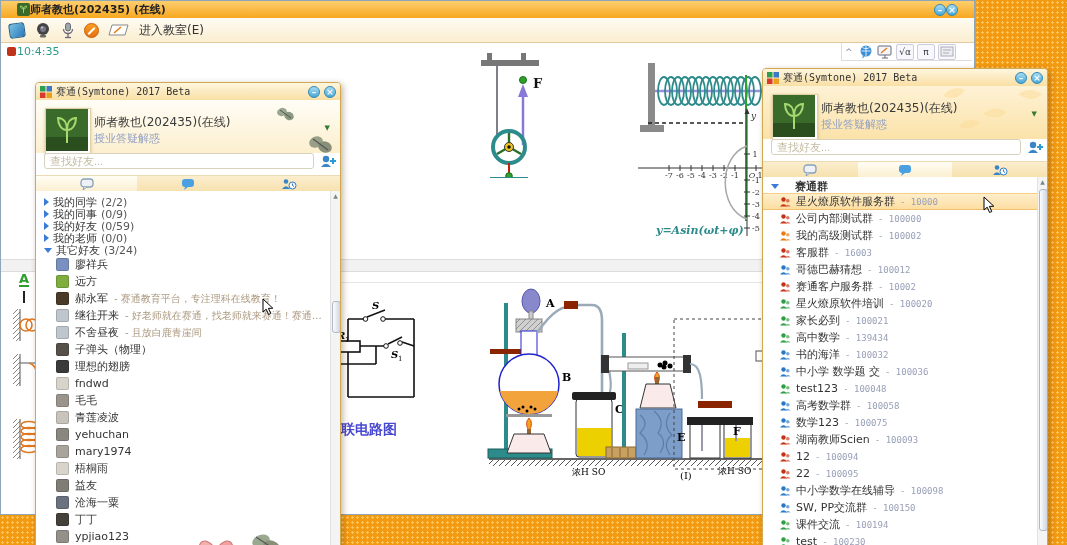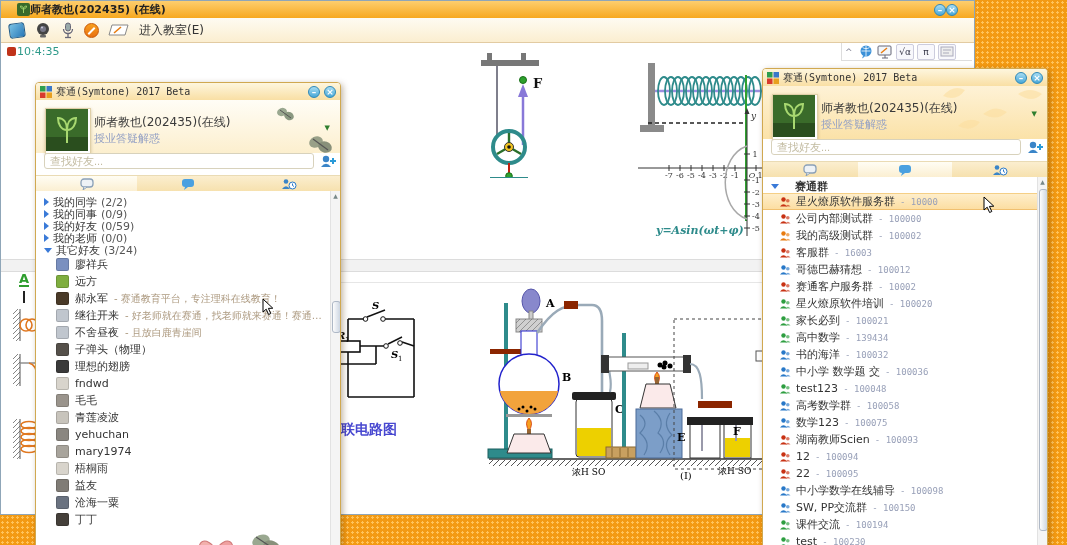--- a/index.html
+++ b/index.html
@@ -564,20 +564,25 @@
         <div class="corow">
     <span class="av" style="background: rgb(106, 114, 128);"></span>
     <span class="cname">沧海一粟</span>
     <span class="csig"></span>
   </div>
         <div class="corow">
     <span class="av" style="background: rgb(69, 64, 58);"></span>
     <span class="cname">丁丁</span>
     <span class="csig"></span>
   </div>
+        <div class="corow">
+    <span class="av" style="background: rgb(148, 143, 136);"></span>
+    <span class="cname">ypjiao123</span>
+    <span class="csig"></span>
+  </div>
       </div>
     <svg class="deco" style="left:120px;top:330px" width="150" height="70" viewBox="0 0 150 70">
       <path d="M20,68 Q70,50 120,62" stroke="#7AA04A" stroke-width="2" fill="none"></path>
       <g transform="translate(60,45)">
         <ellipse rx="14" ry="8" fill="#EFA0A0" stroke="#D07878" transform="rotate(0) translate(14,0)"></ellipse>
         <ellipse rx="14" ry="8" fill="#EFA0A0" stroke="#D07878" transform="rotate(60) translate(14,0)"></ellipse>
         <ellipse rx="14" ry="8" fill="#F2B0AC" stroke="#D07878" transform="rotate(120) translate(14,0)"></ellipse>
         <ellipse rx="14" ry="8" fill="#EFA0A0" stroke="#D07878" transform="rotate(180) translate(14,0)"></ellipse>
         <ellipse rx="14" ry="8" fill="#F2B0AC" stroke="#D07878" transform="rotate(240) translate(14,0)"></ellipse>
         <ellipse rx="14" ry="8" fill="#EFA0A0" stroke="#D07878" transform="rotate(300) translate(14,0)"></ellipse>

